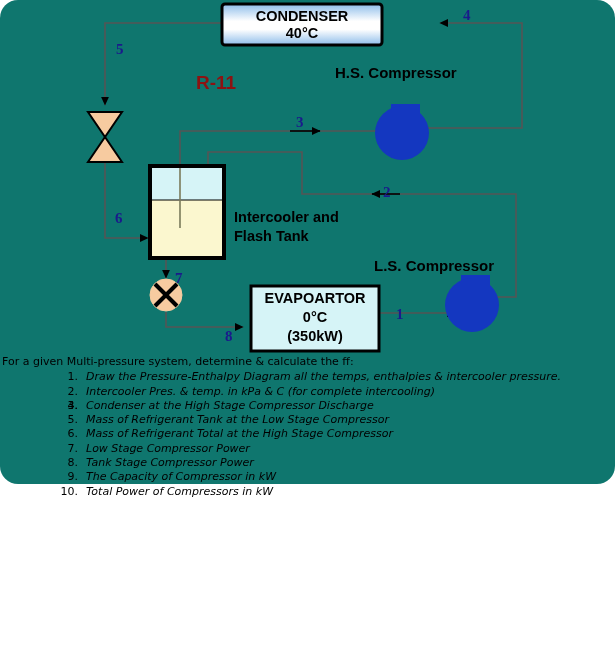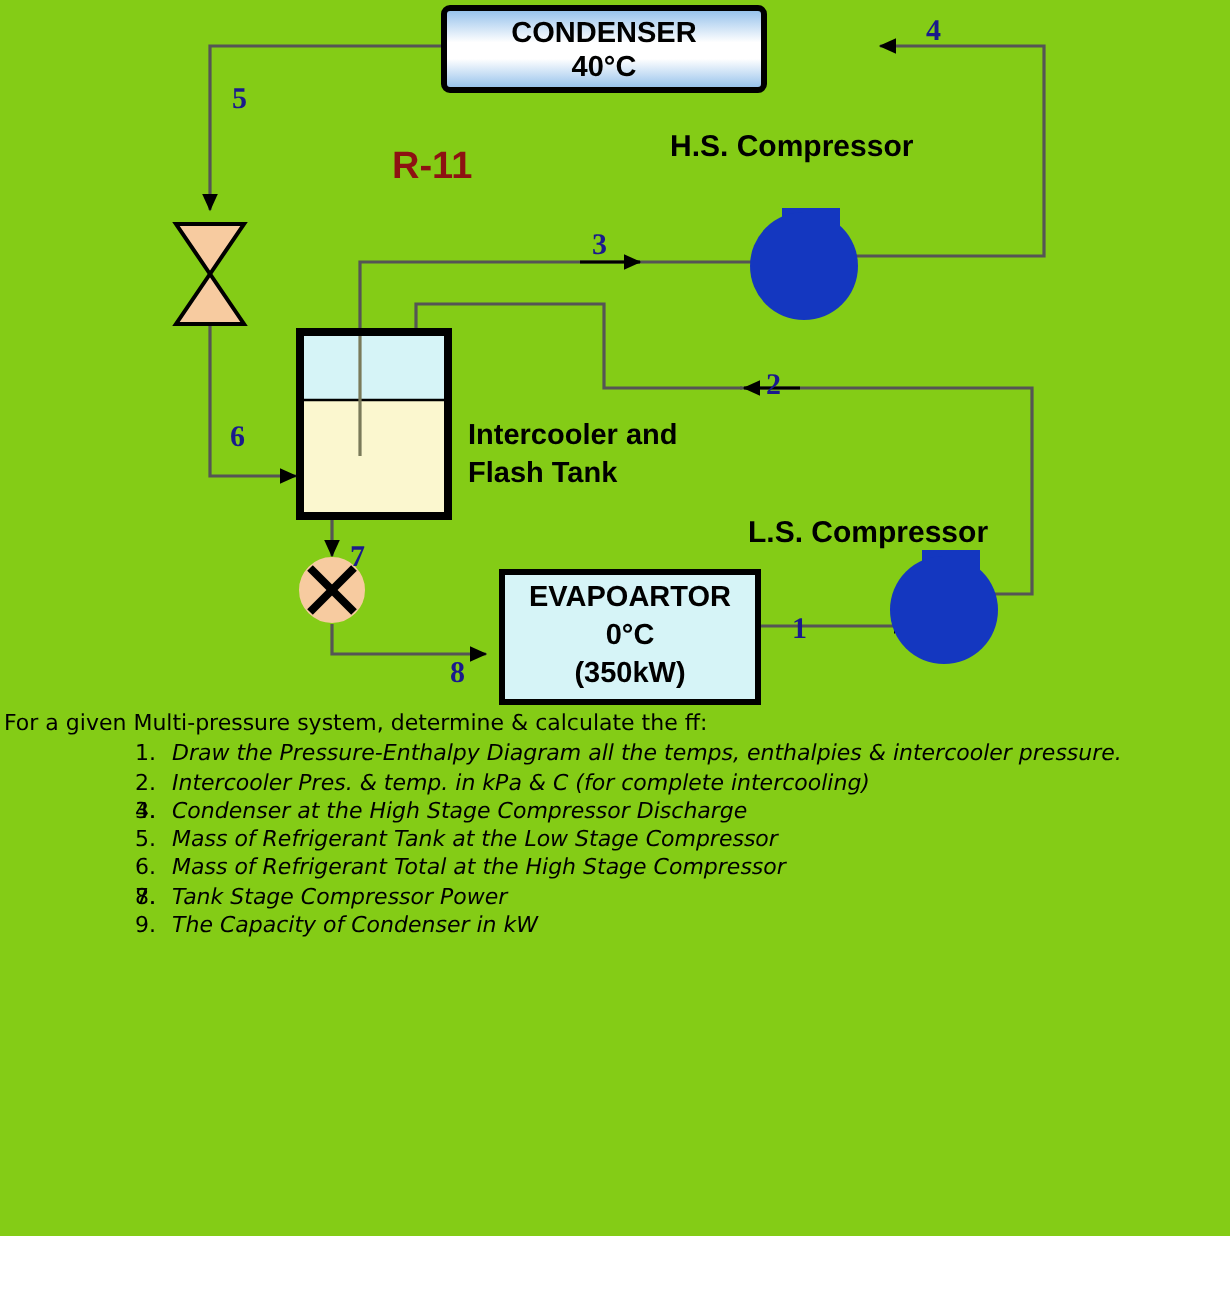--- a/index.html
+++ b/index.html
@@ -9,22 +9,23 @@
   }
   body {
     width: 615px;
     height: 658px;
     font-family: "DejaVu Sans", sans-serif;
     overflow: hidden;
   }
   #root {
     position: relative;
     width: 615px;
-    height: 618px;
-    background: #84cc16;
+    height: 484px;
+    background: #0f766e;
+    border-radius: 18px;
   }
 
   
   #diagram {
     position: absolute;
     left: 0; top: 0;
     width: 615px;
     height: 355px;
   }
   #diagram svg { display: block; }
@@ -242,25 +243,30 @@
       <li>
         <span class="num">5.</span>
         <span class="txt">Mass of Refrigerant Tank at the Low Stage Compressor</span>
       </li>
       <li>
         <span class="num">6.</span>
         <span class="txt">Mass of Refrigerant Total at the High Stage Compressor</span>
       </li>
       <li>
         <span class="num">7.</span>
+        <span class="txt">Low Stage Compressor Power</span>
       </li>
       <li>
         <span class="num">8.</span>
         <span class="txt">Tank Stage Compressor Power</span>
       </li>
       <li>
         <span class="num">9.</span>
-        <span class="txt">The Capacity of Condenser in kW</span>
+        <span class="txt">The Capacity of Compressor in kW</span>
+      </li>
+      <li>
+        <span class="num">10.</span>
+        <span class="txt">Total Power of Compressors in kW</span>
       </li>
     </ol>
   </div>
 
 </div>
 
 </body></html>

